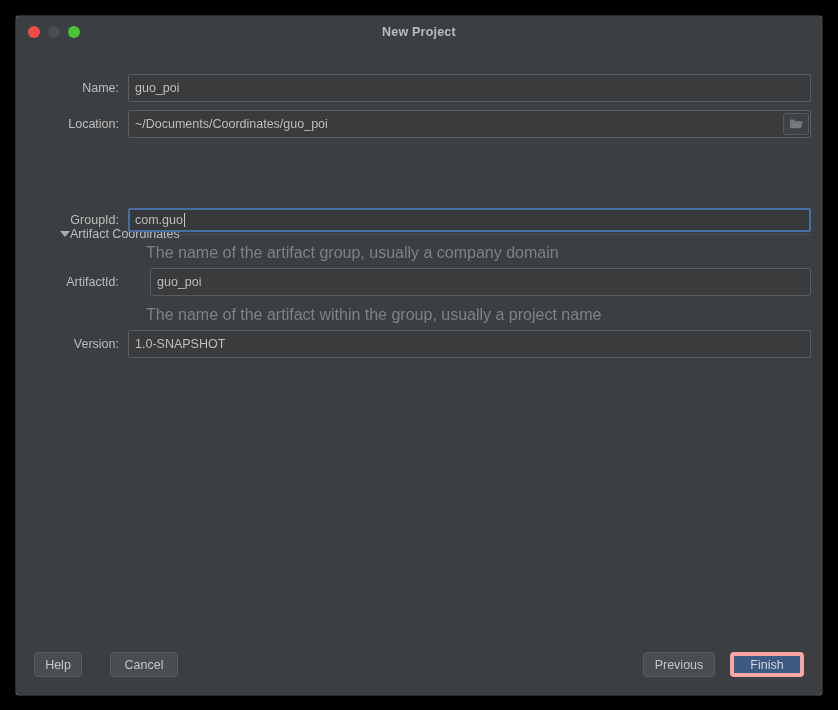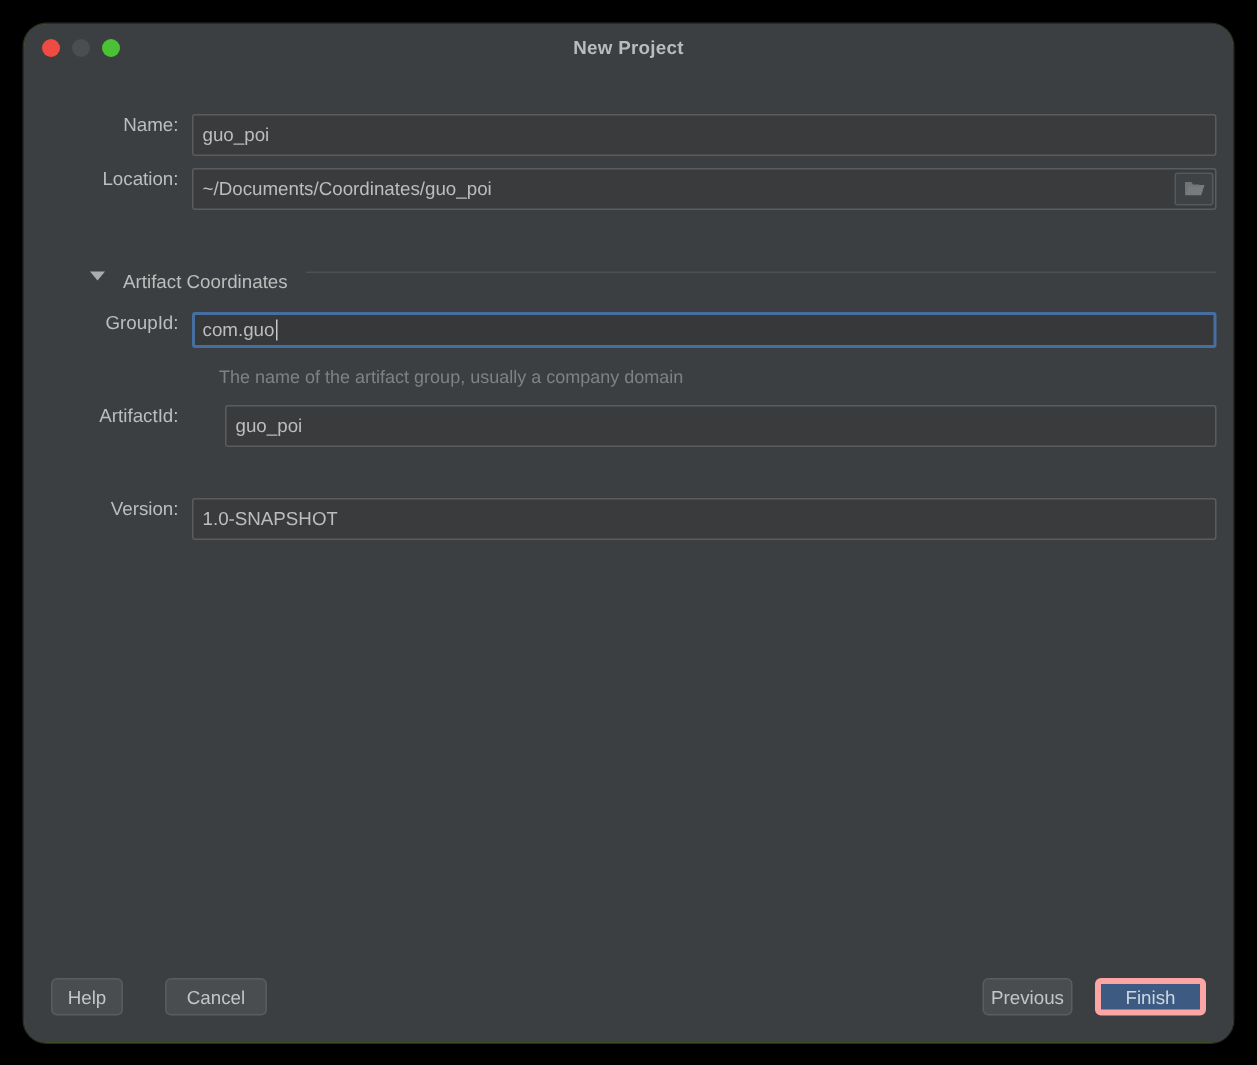--- a/index.html
+++ b/index.html
@@ -22,22 +22,22 @@
     background: #000000;
   }
 
   
   .window {
     position: absolute;
     left: 16px;
     top: 16px;
     width: 806px;
     height: 679px;
-    background: #4d7c0f;
-    border-radius: 15px;
+    background: #bef264;
+    border-radius: 3px;
     overflow: hidden;
     box-shadow: 0 0 0 1px #2b2b2b;
   }
 
   
   .titlebar {
     position: relative;
     height: 32px;
     background: #3c3f41;
     display: flex;
@@ -75,21 +75,21 @@
   
   .dialog-body {
     position: relative;
     height: 647px;
     background: #3c3f41;
     padding: 0;
   }
 
   .row {
     display: flex;
-    align-items: flex-start;
+    align-items: center;
     height: 24px;
     margin: 0 0 0 0;
   }
 
   .label {
     font-size: 12.5px;
     color: #bdbdbd;
     text-align: right;
     padding-right: 9px;
     user-select: none;
@@ -137,32 +137,34 @@
     display: flex;
     align-items: center;
     justify-content: center;
     border: 1px solid #56595a;
     border-radius: 2px;
     background: #3f4244;
     cursor: pointer;
   }
 
   .hint {
-    font-size: 12px;
+    font-size: 16px;
     color: #7e8284;
     user-select: none;
     white-space: nowrap;
   }
 
   
   .section-header {
     display: flex;
-    gap: 12px;
+    align-items: center;
+    gap: 0;
     cursor: pointer;
     user-select: none;
+    margin-top: 46px;
   }
   .tri {
     width: 0;
     height: 0;
     border-left: 5px solid transparent;
     border-right: 5px solid transparent;
     border-top: 6px solid #a9adaf;
     display: block;
   }
   .section-title {
@@ -201,21 +203,21 @@
     padding: 0;
   }
   .btn.primary {
     background: #3c5a82;
     border: 4px solid #fca5a5;
     color: #cfd6dd;
   }
 
   #btn-help     { left: 18px;  bottom: 18px; width: 48px; margin-top: 36px; }
   #btn-cancel   { left: 94px;  bottom: 18px; width: 68px; }
-  #btn-previous { right: 89px; bottom: 18px; width: 60px; }
+  #btn-previous { right: 89px; bottom: 18px; width: 72px; }
   #btn-finish   { right: 0px;  bottom: 18px; width: 74px; }
   .footer-right-pad { position:absolute; right:18px; bottom:0; width:163px; height:58px; }
 </style>
 </head>
 <body>
 
 <div class="desktop">
 
   <div class="window">
 
@@ -266,20 +268,21 @@
 
       <div class="hint" style="position:absolute; left:130px; top:196px;">The name of the artifact group, usually a company domain</div>
 
       <div class="row" style="position:absolute; left:18px; right:11px; top:222px;gap:22px;">
         <div class="label" style="width:94px;">ArtifactId:</div>
         <div class="field">
           <span class="value">guo_poi</span>
         </div>
       </div>
 
+      <div class="hint" style="position:absolute; left:130px; top:258px;">The name of the artifact within the group, usually a project name</div>
 
       <div class="row" style="position:absolute; left:18px; right:11px; top:284px;">
         <div class="label" style="width:94px;">Version:</div>
         <div class="field">
           <span class="value">1.0-SNAPSHOT</span>
         </div>
       </div>
 
       <div class="footer">
         <button class="btn" id="btn-help">Help</button>

